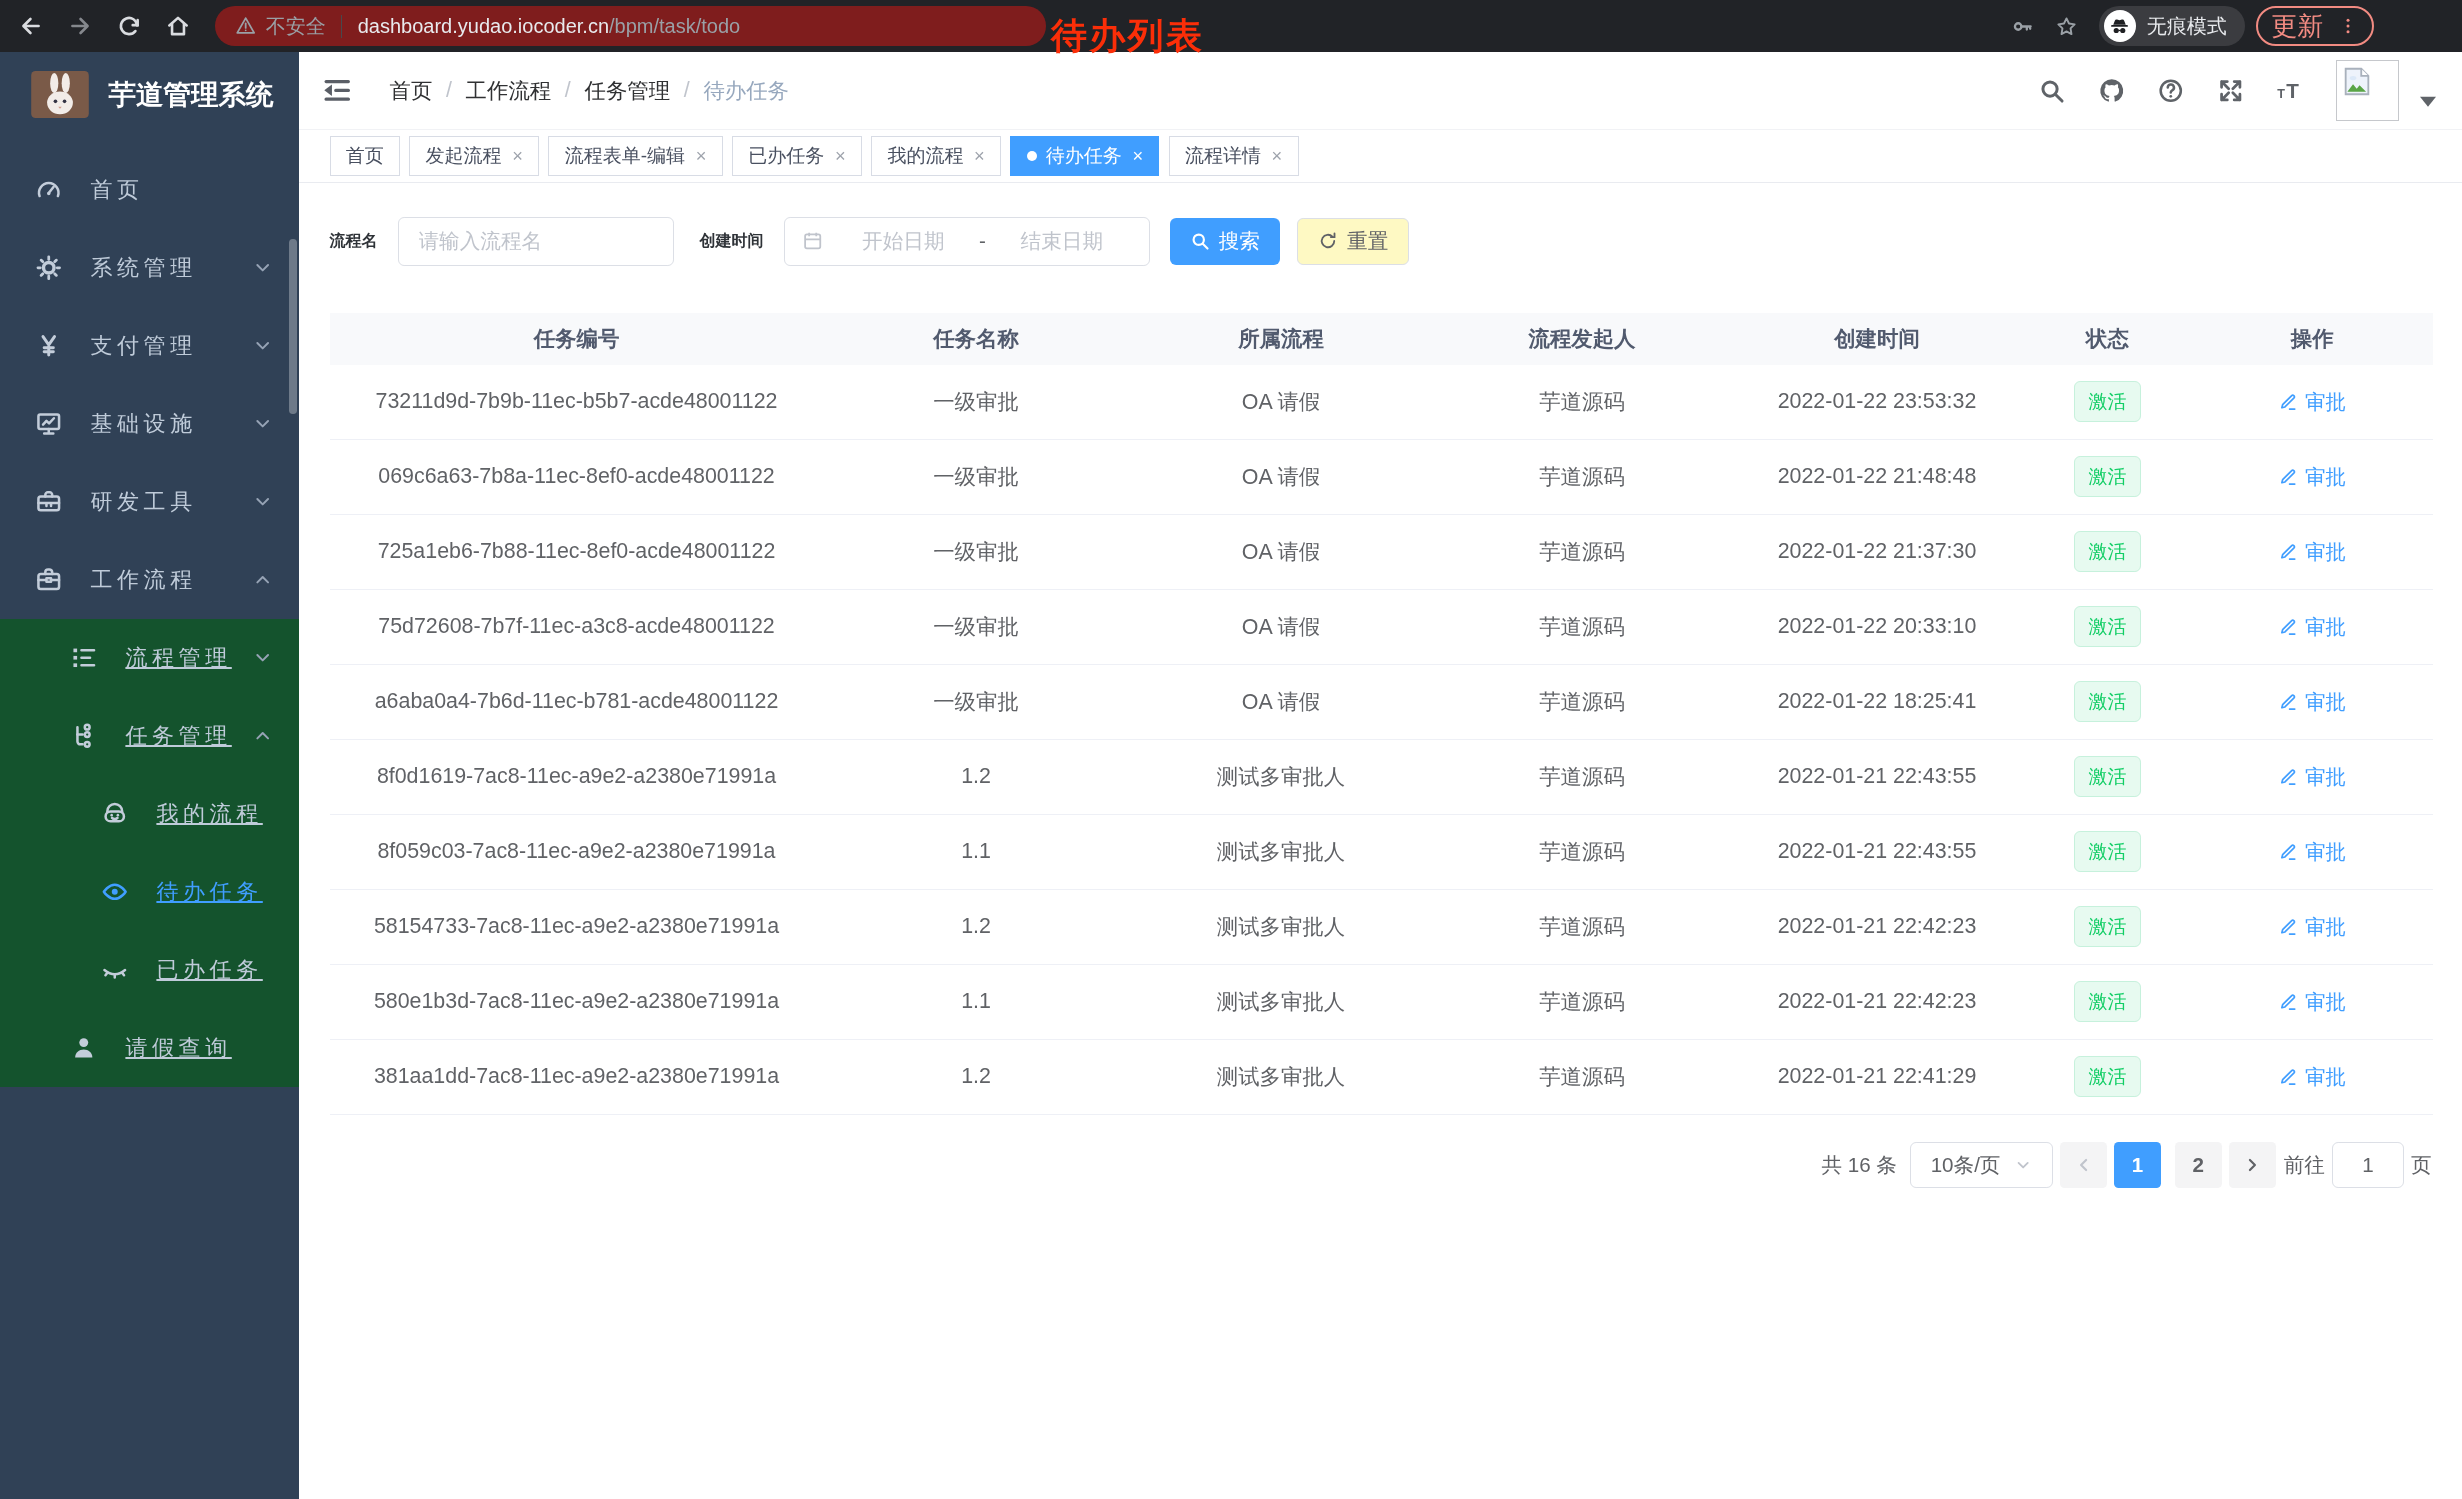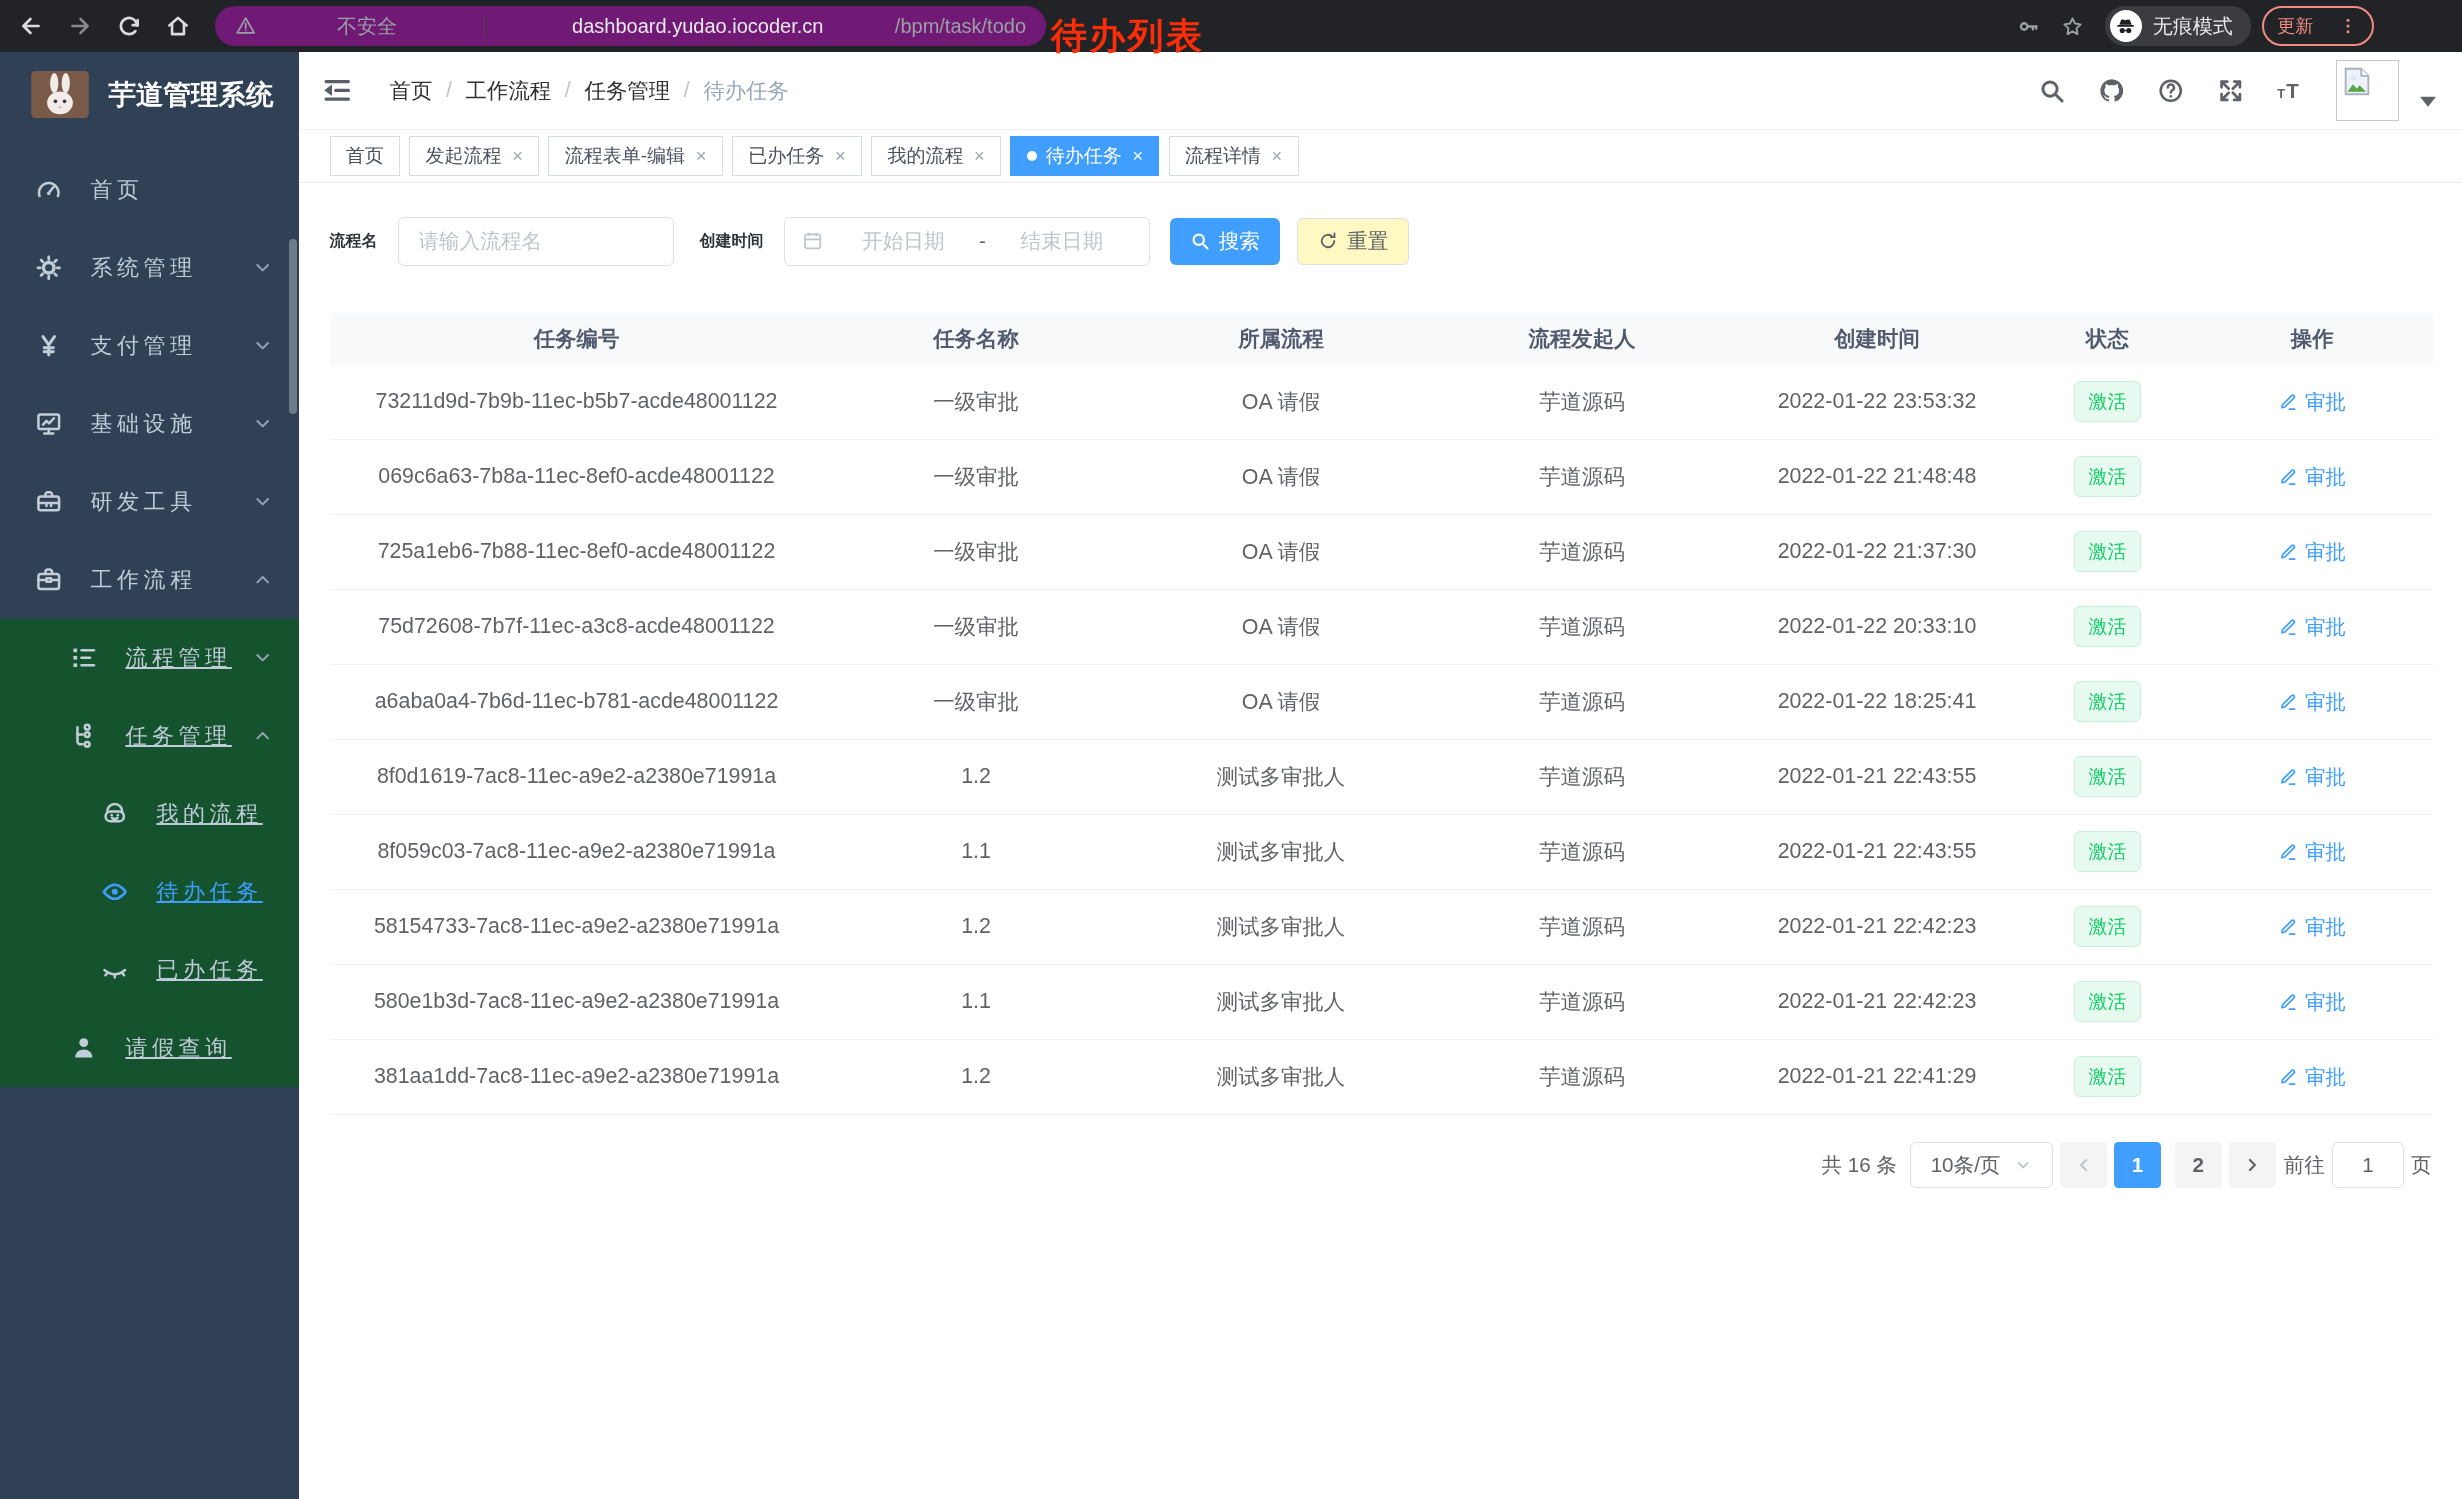--- a/index.html
+++ b/index.html
@@ -7,39 +7,39 @@
     font-family:"Liberation Sans","DejaVu Sans",sans-serif; }
   svg { display:block; }
 
   
   .browser { position:absolute; left:0; top:0; width:2462px; height:52px;
     background:#212327; display:flex; align-items:center; z-index:40; }
   .nav-ic { width:37px; height:37px; margin-left:12.2px; color:#dadce0;
     display:flex; align-items:center; justify-content:center; }
   .nav-ic svg { width:26px; height:26px; }
   .nav-ic.dim { color:#85888d; }
-  .omnibox { margin-left:18.3px; width:831px; height:40px; background:#701a75;
+  .omnibox { margin-left:18.3px; width:831px; height:40px; background:#7f1d1d;
     border-radius:20px; display:flex; align-items:center; padding:0 20px;
-    color:#9aa0a6; font-size:20px;justify-content:space-between; }
+    color:#9aa0a6; font-size:20px; }
   .omnibox .o-ic { display:flex; margin-right:9.2px; color:#9aa0a6; }
   .omnibox .o-ic svg { width:21.4px; height:21.4px; }
   .omni-sep { width:1.5px; height:23px; background:#47494d; margin:0 15.3px; }
   .omni-host { color:#e8eaed; }
   .spacer { flex:1; }
   .bar-ic { color:#9aa0a6; margin-right:21.4px; display:flex; }
   .bar-ic svg { width:23px; height:23px; }
   .incog-chip { height:40px; border-radius:20px; background:#3b3c40;
     display:flex; align-items:center; gap:10.7px; padding:0 18.3px 0 4.6px;
     color:#e8eaed; font-size:20px; margin-right:10.7px; }
   .incog-badge { width:32px; height:32px; border-radius:50%; background:#fff;
     display:flex; align-items:center; justify-content:center; }
   .incog-badge svg { width:23px; height:23px; }
   .update-pill { height:40px; border-radius:20px; border:2.3px solid #f28b82;
-    color:#f28b82; display:flex; align-items:center; gap:25px; padding:0 13.7px;
-    font-size:18px; margin-right:88px; }
+    color:#f28b82; display:flex; align-items:center; gap:15px; padding:0 13.7px;
+    font-size:26px; margin-right:88px; }
   .update-pill svg { width:20px; height:20px; }
 
   .annotation { position:absolute; left:1051px; top:12.2px; z-index:60;
     font-size:36px; font-weight:600; letter-spacing:2.3px; color:#fb2e08; }
 
   
   .sidebar { position:absolute; left:0; top:52px; width:299px; bottom:0;
     background:#304156; color:#bfcbd9; z-index:10; }
   .logo-row { height:85px; display:flex; align-items:center; gap:20px; padding-left:30.5px; }
   .logo-img { width:58px; height:47px; border-radius:4.6px; overflow:hidden; flex:none; }

